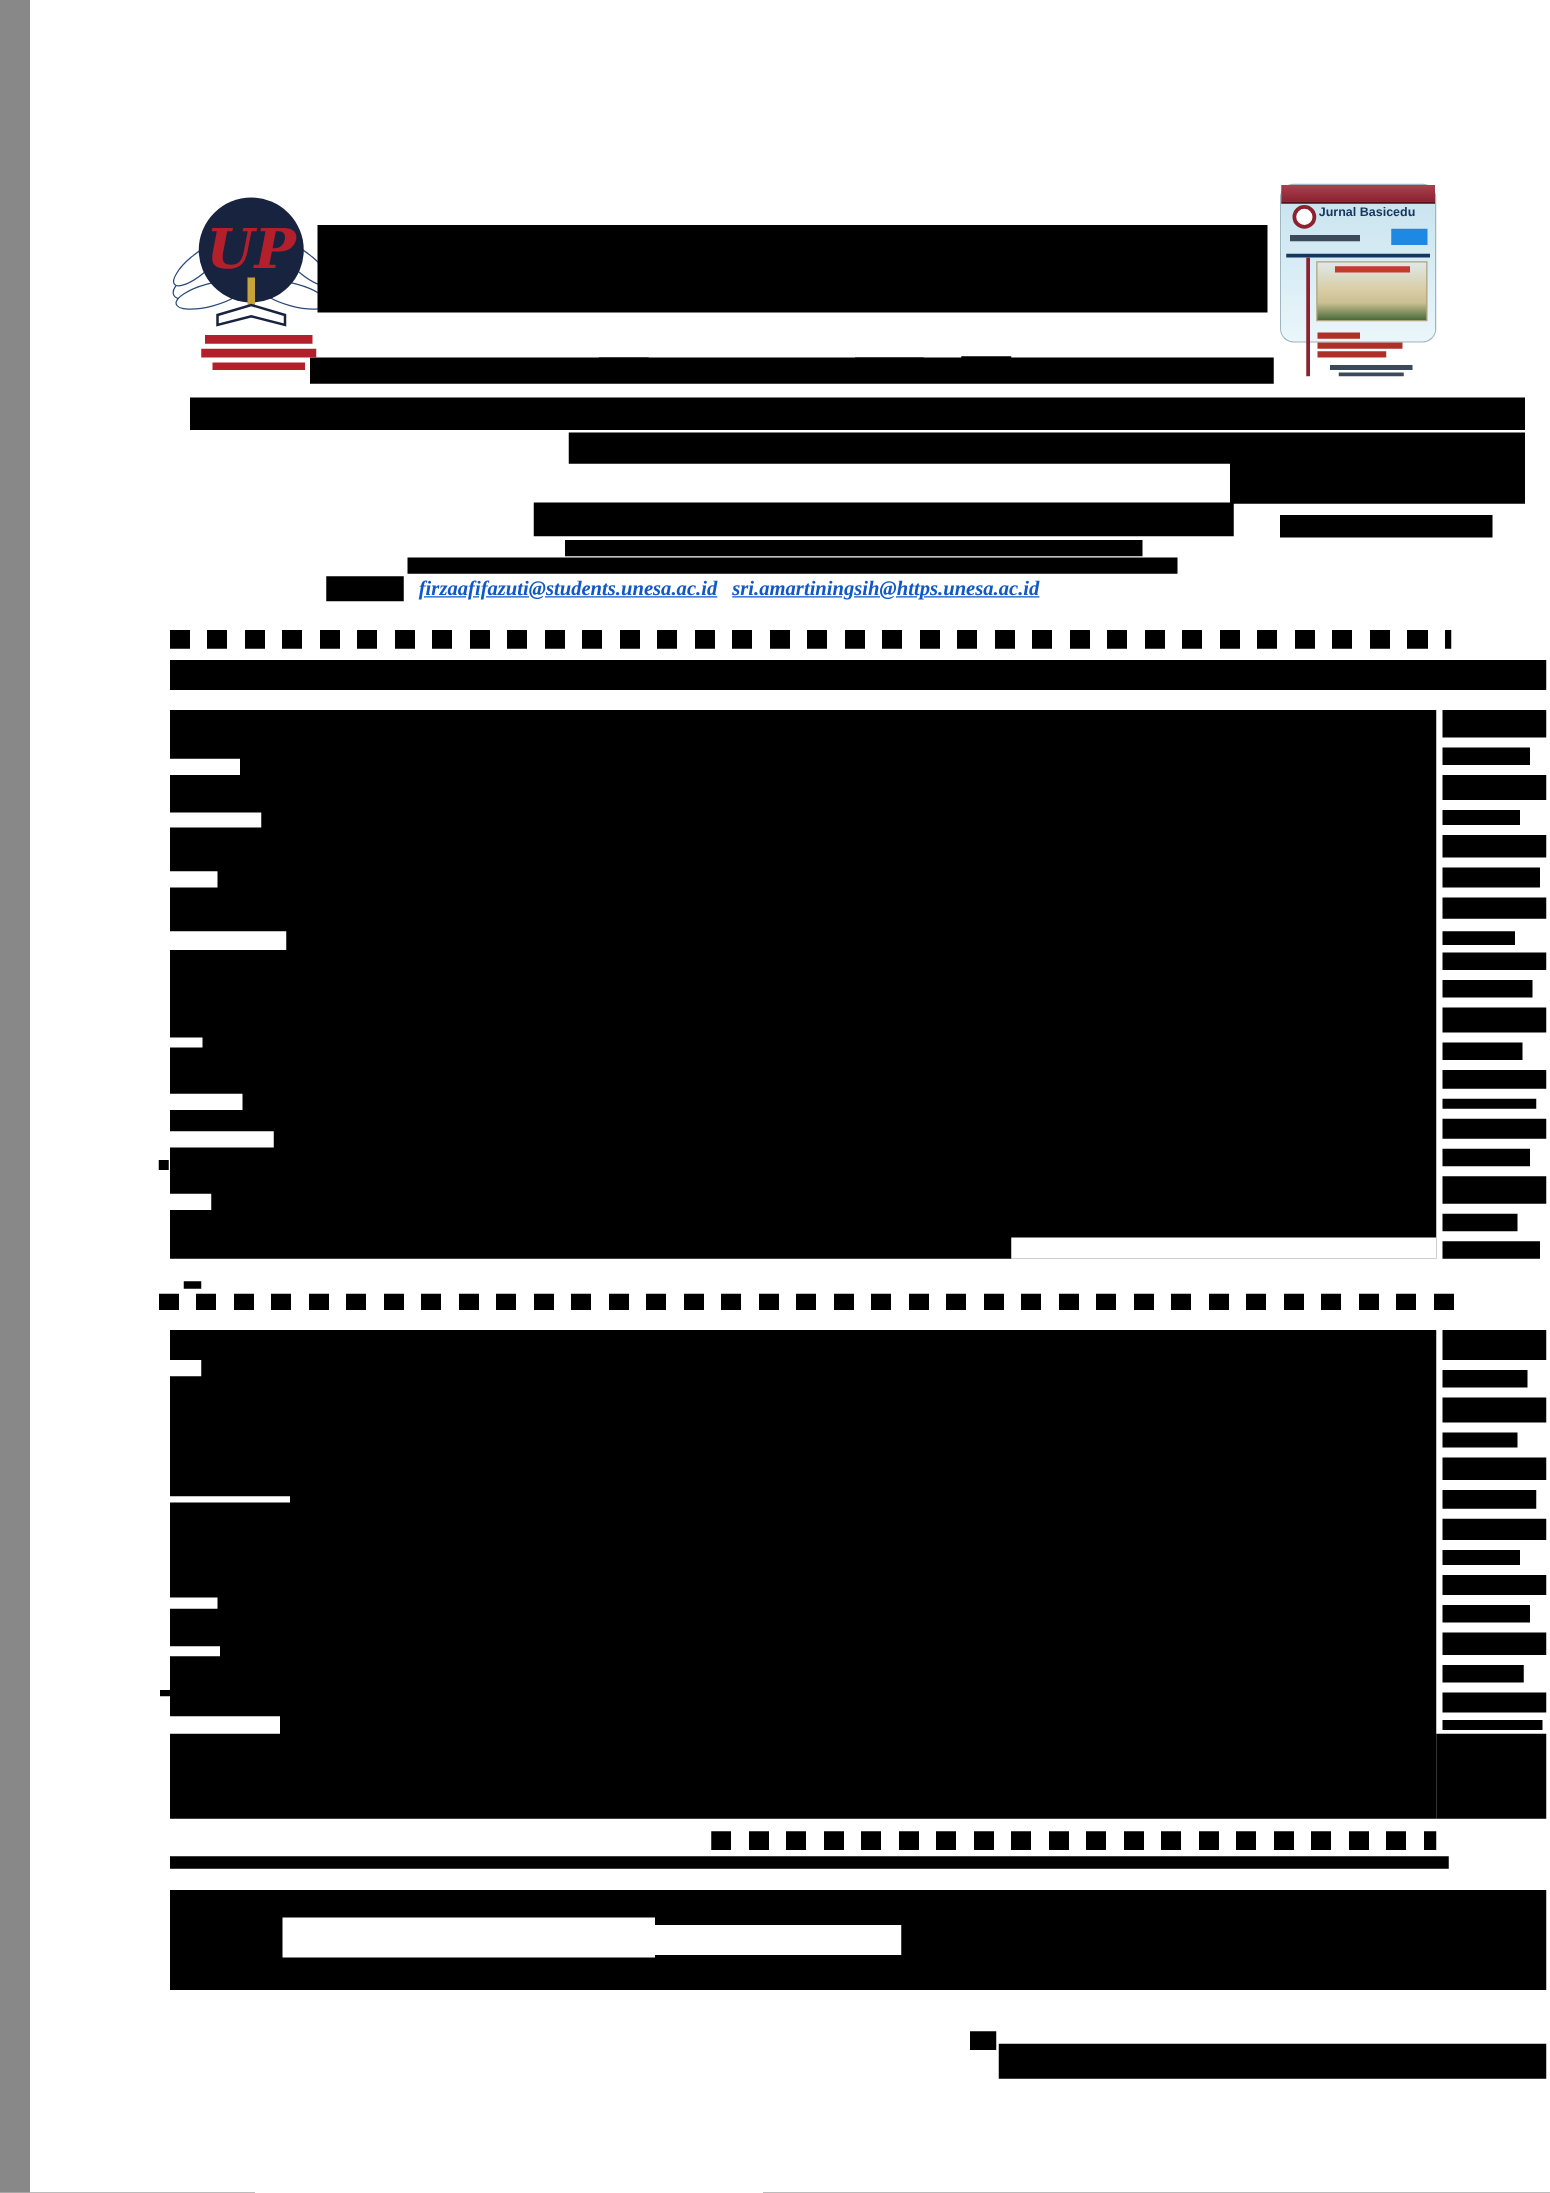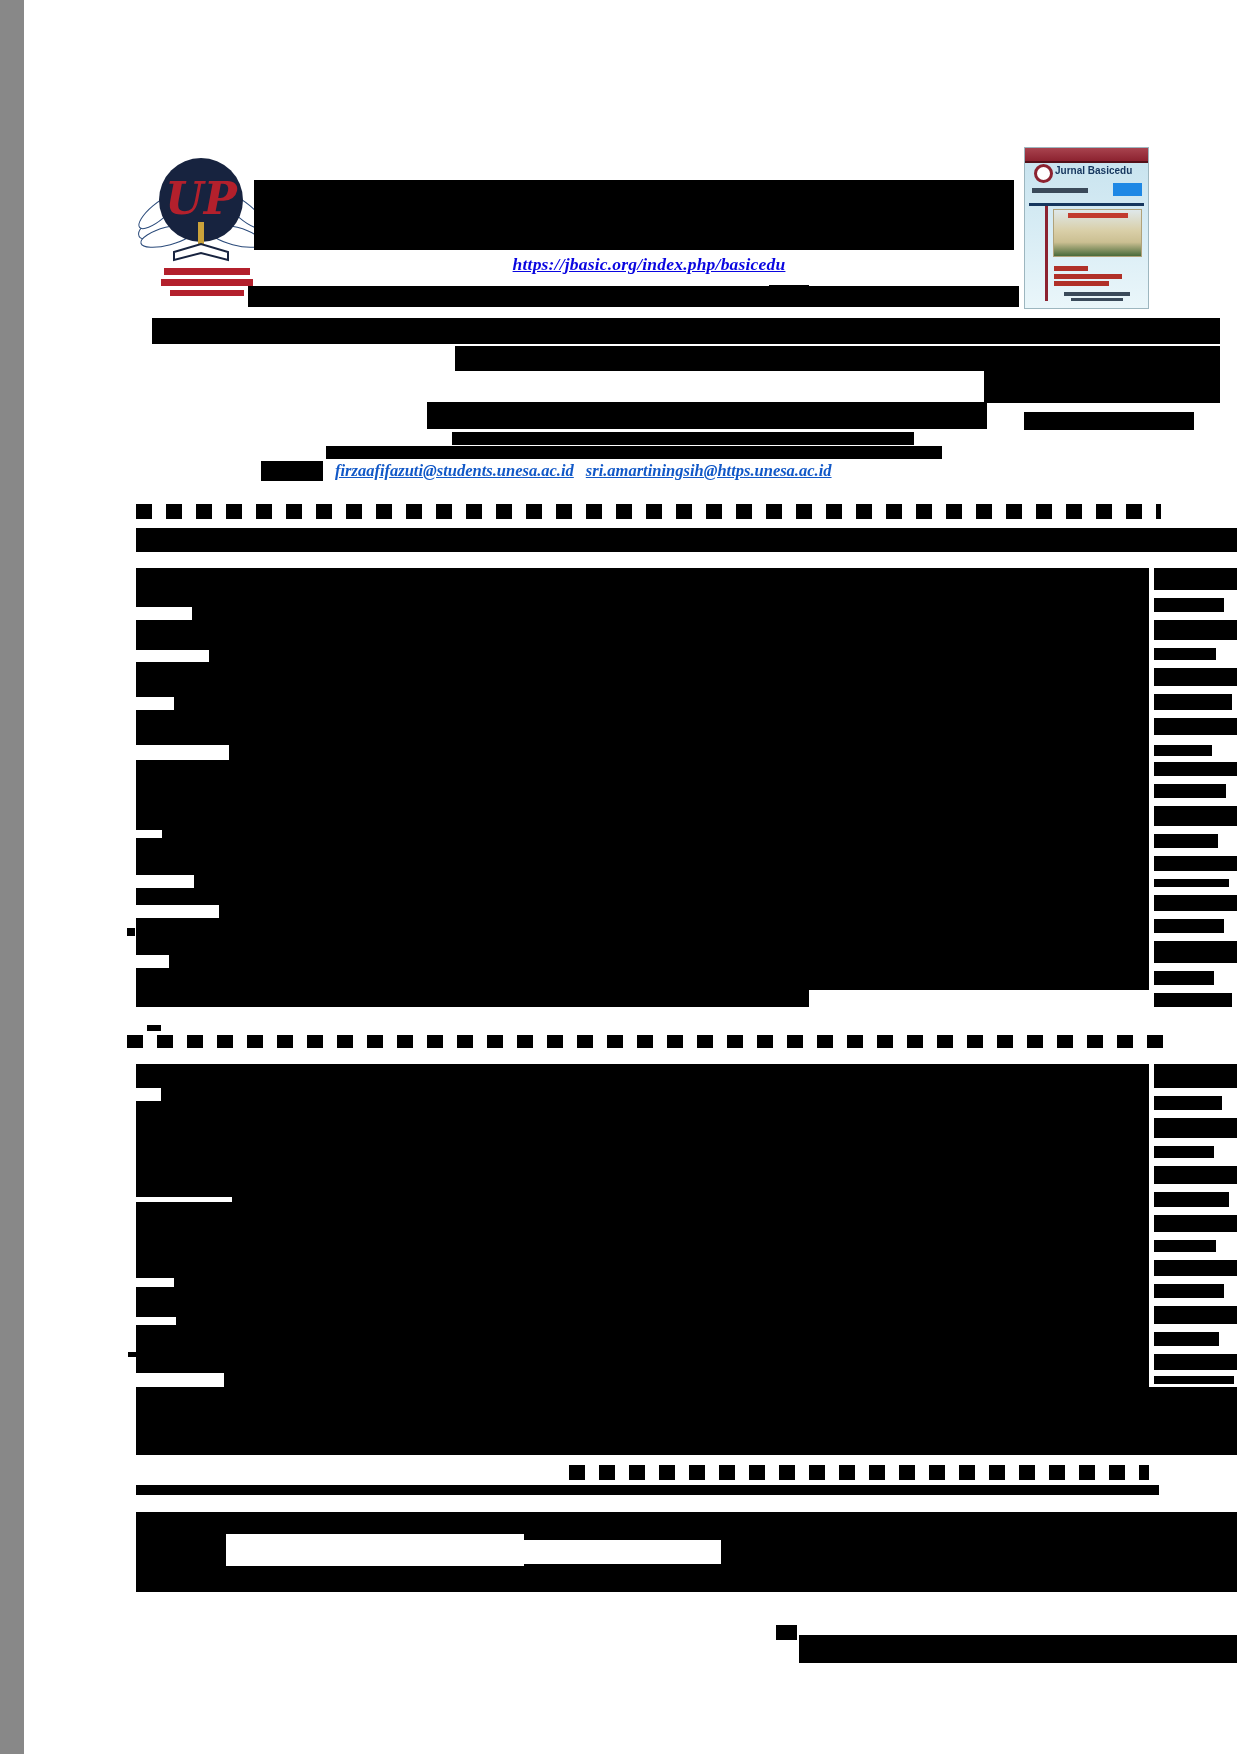--- a/index.html
+++ b/index.html
@@ -13,23 +13,23 @@
   a{text-decoration:underline;}
   .urlline{position:absolute;left:440px;top:254px;width:370px;height:28px;
     font-size:17.5px;font-weight:bold;font-style:italic;color:var(--link-blue);
     text-align:center;white-space:nowrap;letter-spacing:.2px;}
   .emailrow{position:absolute;left:237px;top:458px;height:26px;display:flex;align-items:center;gap:12px;white-space:nowrap;}
   .emaillabel{width:62px;height:20px;background:#000;}
   .emailrow a{font-size:16.5px;font-weight:bold;font-style:italic;color:var(--email-blue);}
   .footmail{position:absolute;left:208px;top:1538px;font-size:16px;font-weight:bold;font-style:italic;
     color:var(--femail-blue);white-space:nowrap;}
   
-  #cover{position:absolute;left:1001px;top:148px;width:123px;height:160px;
+  #cover{position:absolute;left:1001px;top:148px;width:123px;height:125px;
     background:linear-gradient(180deg,#c6e2ee 0%,#d9edf5 55%,#eaf6fa 100%);
-    box-shadow:0 0 0 1px #9db6bf;}
+    box-shadow:0 0 0 1px #9db6bf;border-radius:10px;}
   #cover .band{position:absolute;left:0;top:0;width:100%;height:13px;
     background:linear-gradient(180deg,#a8434e,#8c2230);border-bottom:2px solid #531019;}
   #cover .jtitle{position:absolute;left:30px;top:17px;font-family:"Liberation Sans",sans-serif;
     font-size:10px;font-weight:bold;color:var(--cover-navy);white-space:nowrap;}
   #cover .clogo{position:absolute;left:9px;top:16px;width:13px;height:13px;border-radius:50%;
     background:#fff;border:3px solid #8c2230;}
   #cover .volbar{position:absolute;left:7px;top:40px;width:56px;height:5px;background:#3a4a5a;}
   #cover .azbox{position:absolute;left:88px;top:35px;width:29px;height:13px;background:var(--cover-azure);}
   #cover .crule{position:absolute;left:4px;top:55px;width:115px;height:3px;background:var(--cover-navy);}
   #cover .vline{position:absolute;left:20px;top:58px;width:3px;height:95px;background:#8c2230;}
@@ -77,23 +77,20 @@
     <div class="photo">
       <div class="cap"></div>
     </div>
   <div class="rt" style="left: 29px; top: 118px; width: 34px; height: 5px;"></div>
       <div class="rt" style="left: 29px; top: 126px; width: 68px; height: 5px;"></div>
       <div class="rt" style="left: 29px; top: 133px; width: 55px; height: 5px;"></div>
       <div class="dt" style="left: 39px; top: 144px; width: 66px; height: 4px;"></div>
       <div class="dt" style="left: 46px; top: 150px; width: 52px; height: 3px;"></div>
     </div>
 
-  <div class="urlline">
-    <a href="#" style="color:var(--link-blue);">https://jbasic.org/index.php/basicedu</a>
-  </div>
 
   <div class="emailrow">
     <span class="emaillabel"></span>
     <a href="#">firzaafifazuti@students.unesa.ac.id</a>
     <a href="#">sri.amartiningsih@https.unesa.ac.id</a>
   </div>
 
   <a href="#" class="footmail">firzaafifazuti@students.unesa.ac.id</a>
 
 <div class="b" style="left: 230px; top: 180px; width: 760px; height: 70px;"></div>

